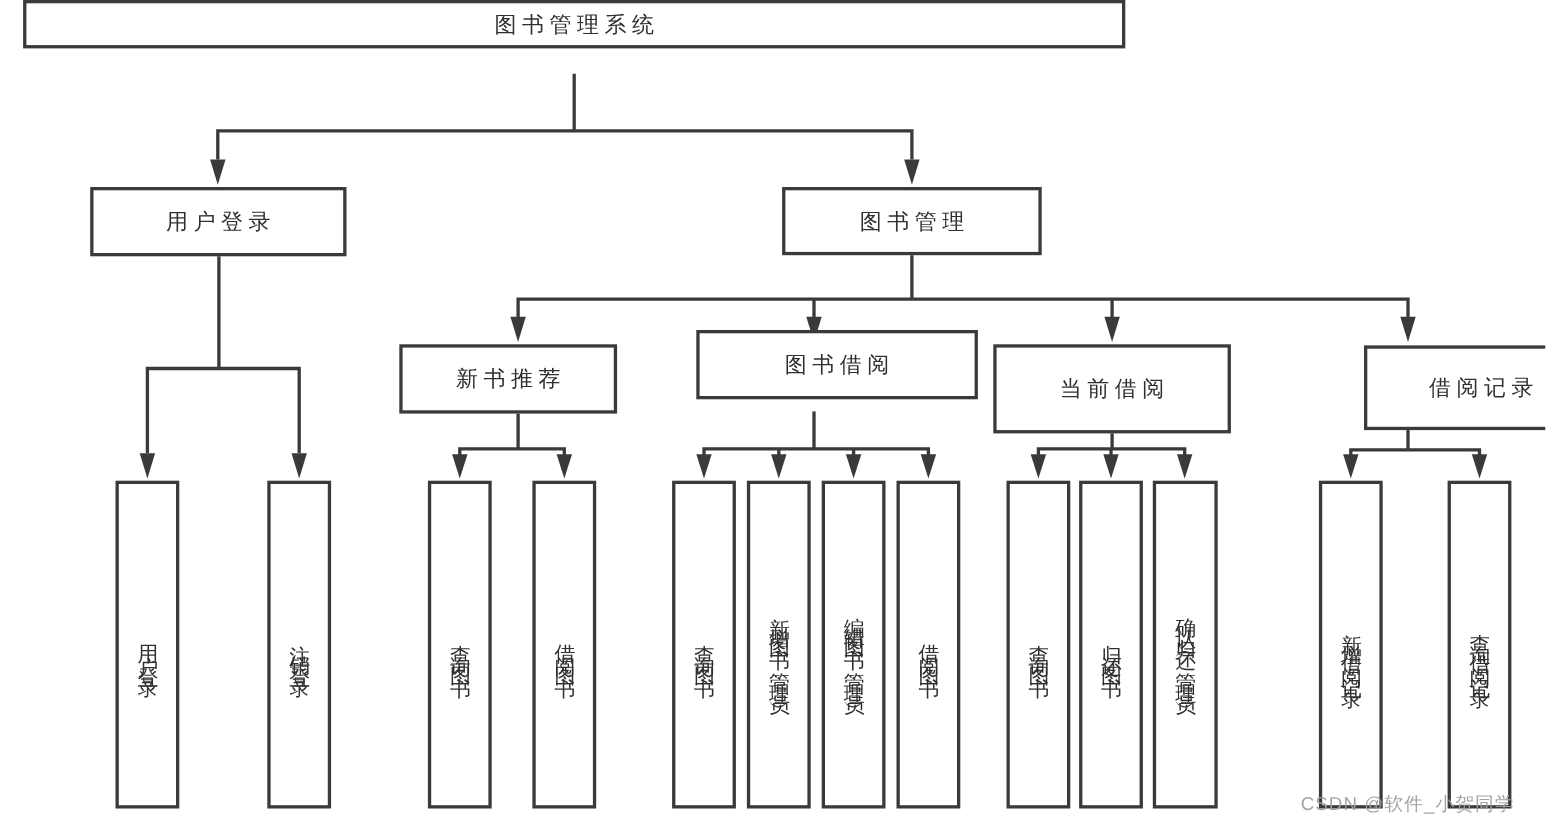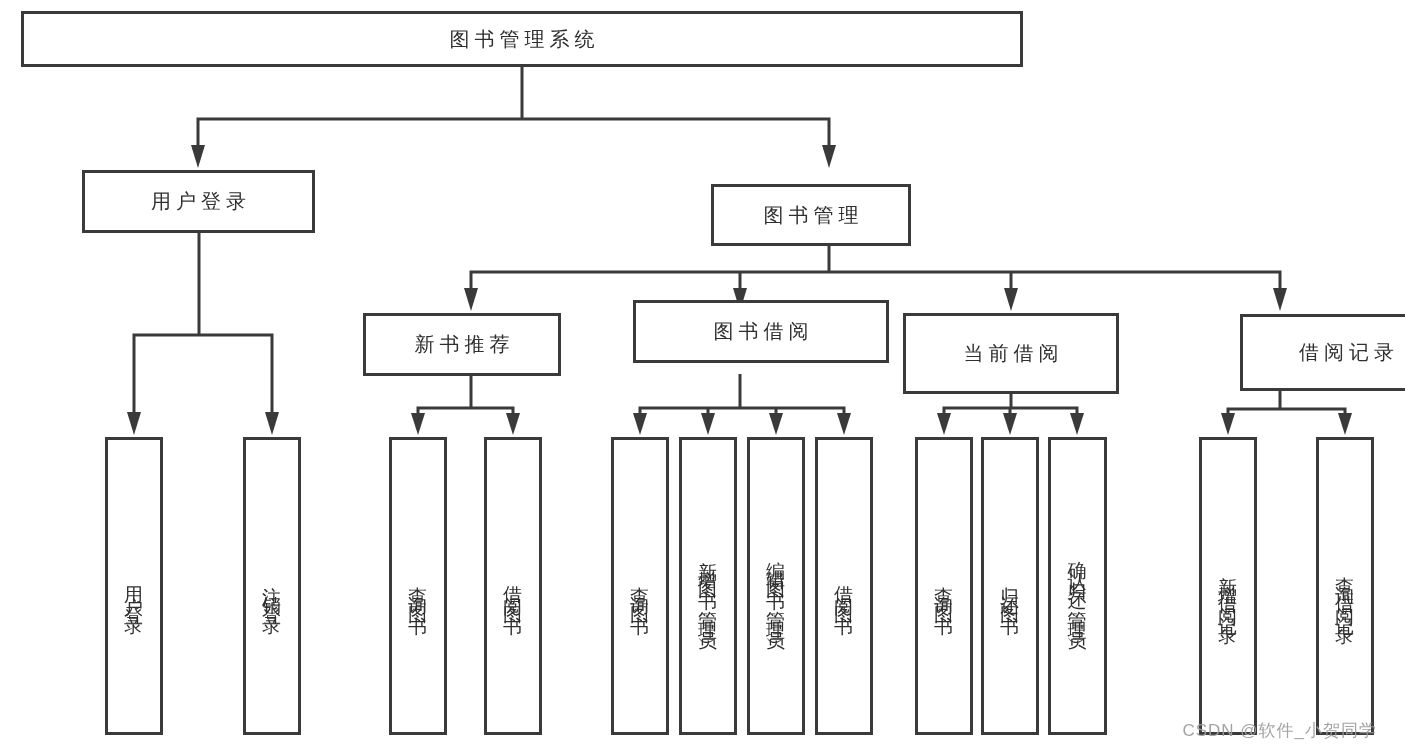--- a/index.html
+++ b/index.html
@@ -108,28 +108,28 @@
     </g>
 
     <g>
       <path class="line" d="M1280 375 V409"></path>
       <path class="line" d="M1228 414 V409 H1345 V414"></path>
       <path class="tri" d="M1221 413 L1235 413 L1228 435 Z"></path>
       <path class="tri" d="M1338 413 L1352 413 L1345 435 Z"></path>
     </g>
   </svg>
 
-  <div class="box h" style="left:21px;top:11px;width:1002px;height:56px">
+  <div class="box h" style="left:21px;top:0;width:1002px;height:44px">
     <span>图书管理系统</span>
   </div>
 
   <div class="box h" style="left:82px;top:170px;width:233px;height:63px">
     <span>用户登录</span>
   </div>
-  <div class="box h" style="left:711px;top:184px;width:200px;height:62px">
+  <div class="box h" style="left:711px;top:170px;width:236px;height:62px">
     <span>图书管理</span>
   </div>
 
   <div class="box h" style="left:363px;top:313px;width:198px;height:63px">
     <span>新书推荐</span>
   </div>
   <div class="box h" style="left:633px;top:300px;width:256px;height:63px">
     <span>图书借阅</span>
   </div>
   <div class="box h" style="left:903px;top:313px;width:216px;height:81px">

